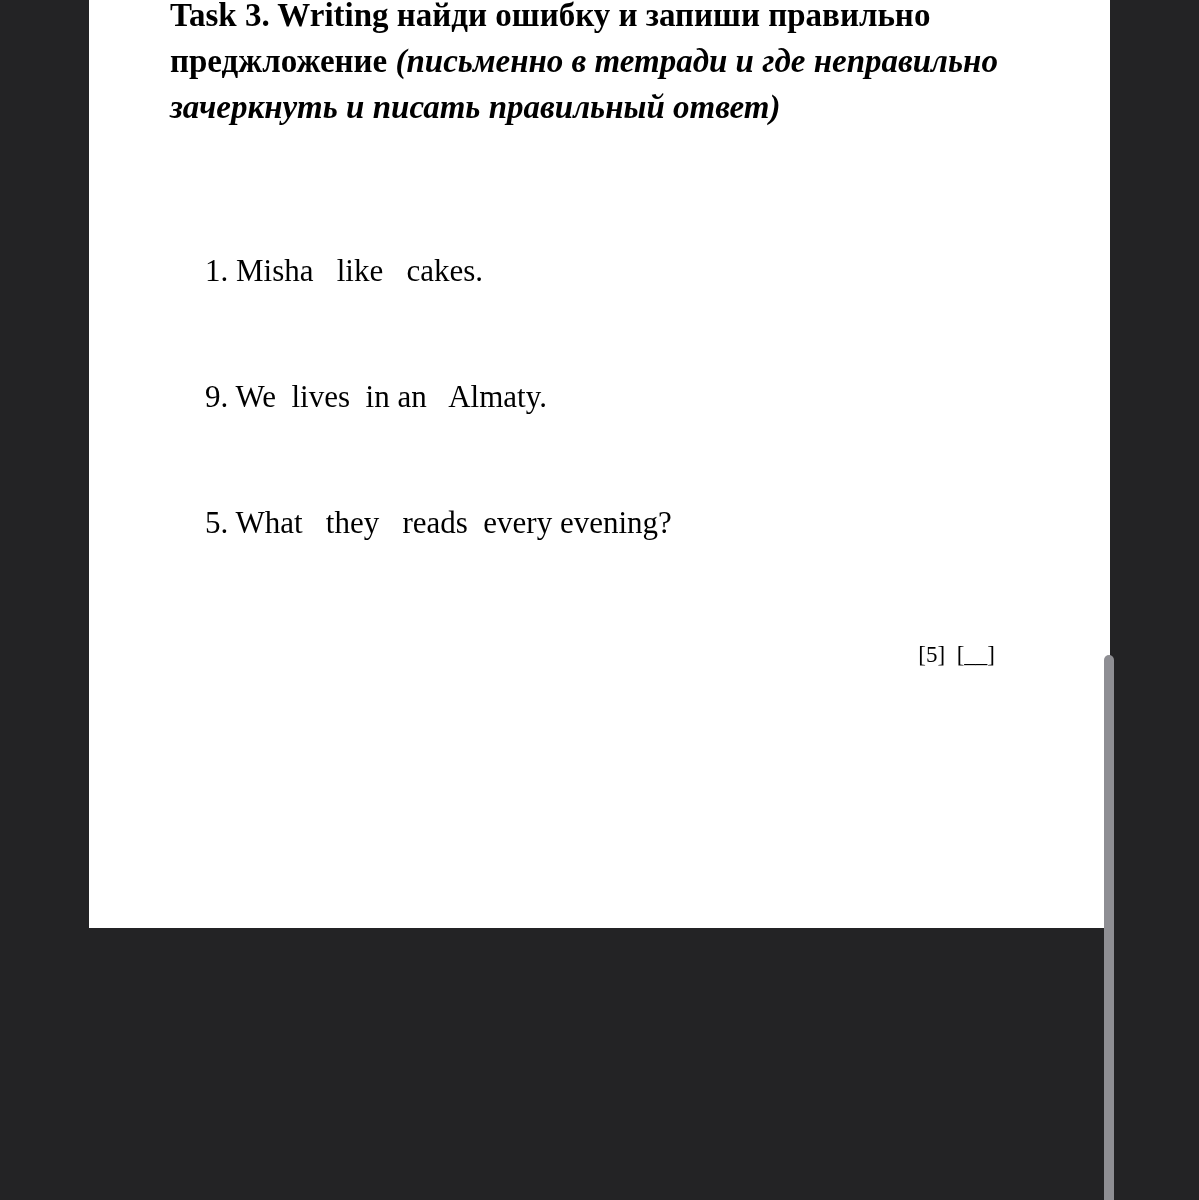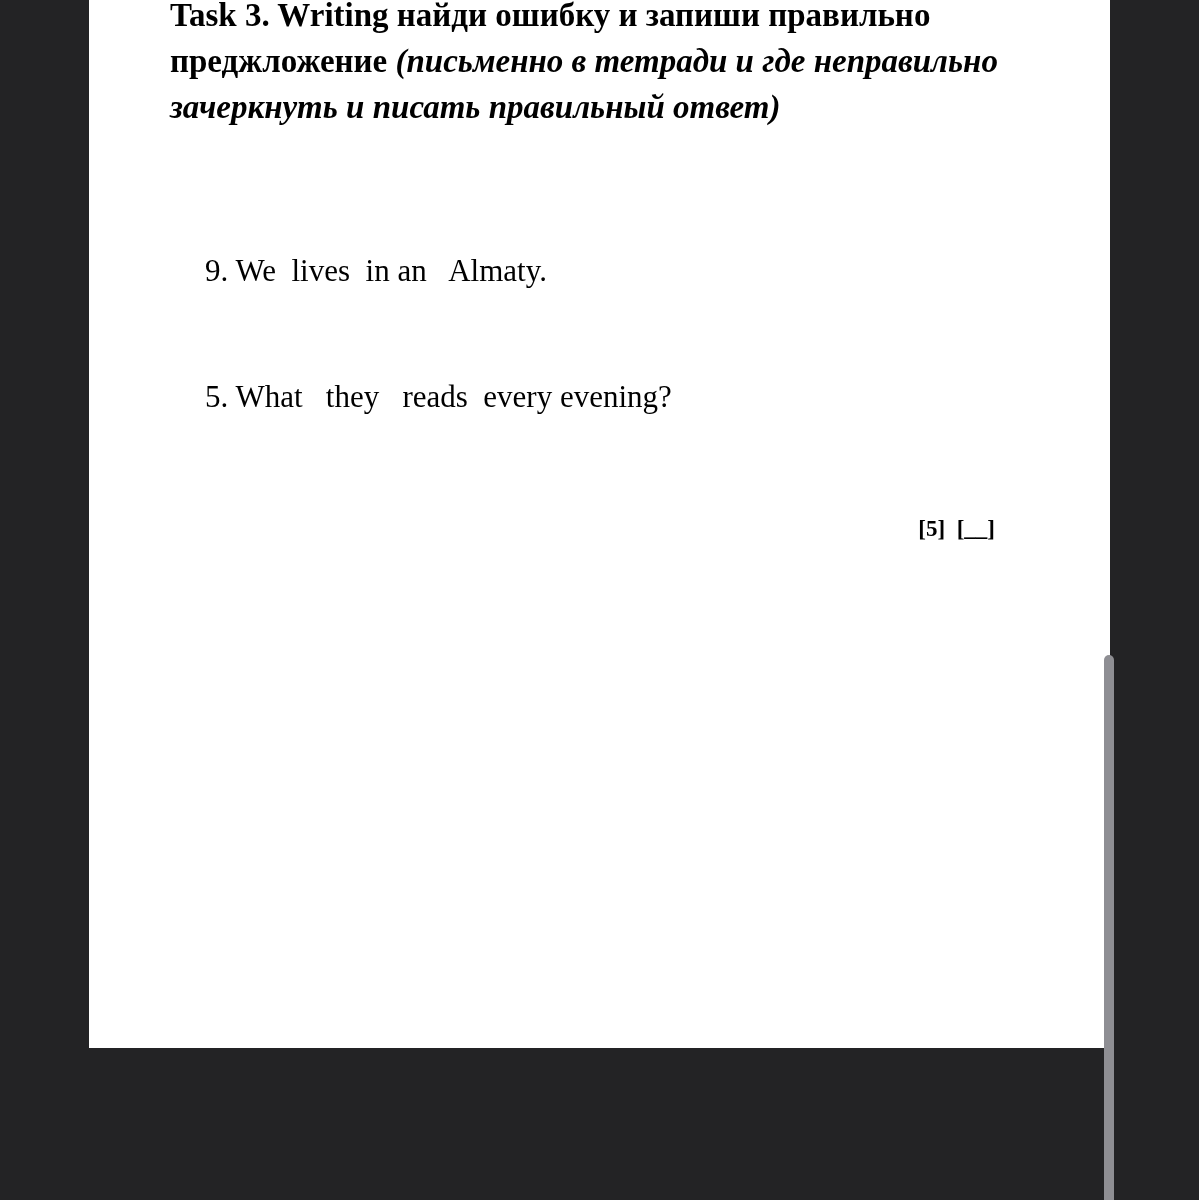--- a/index.html
+++ b/index.html
@@ -12,21 +12,21 @@
     position: relative;
     overflow: hidden;
     background: #232325;
     font-family: "Liberation Serif", serif;
   }
   .page {
     position: absolute;
     left: 89px;
     top: 0;
     width: 1021px;
-    height: 1048px;
+    height: 928px;
     background: #ffffff;
     color: #000000;
     overflow: hidden;
   }
   .h1 {
     margin: -8px 0 0 81px;
     width: 940px;
     font-size: 33px;
     line-height: 46px;
     font-weight: bold;
@@ -39,41 +39,42 @@
     margin: 36px 0 0 116px;
     font-size: 31px;
     line-height: 42px;
     white-space: pre-wrap;
   }
   .score {
     margin-top: 14px;
     padding-right: 115px;
     text-align: right;
     font-size: 23px;
-    font-weight: bold;
+    font-weight: normal;
     white-space: pre-wrap;
   }
   .scroll-thumb {
     position: absolute;
     left: 1104px;
     top: 655px;
     width: 10px;
     height: 560px;
     border-radius: 5px;
     background: #8e8e93;
   }
 </style>
 </head>
 <body>
 
 <div class="page">
 
   <div class="h1"><span class="h1-bold">Task 3. Writing найди ошибку и запиши правильно преджложение </span><span class="h1-italic">(письменно в тетради и где неправильно зачеркнуть и писать правильный ответ)</span></div>
 
   <div class="list">
+    <div class="list-item">1. Misha   like   cakes.</div>
     <div class="list-item">9. We  lives  in an   Almaty.</div>
     <div class="list-item">5. What   they   reads  every evening?</div>
   </div>
 
   <div class="score">[5]  [__]</div>
 
 </div>
 
 <div class="scroll-thumb"></div>
 

